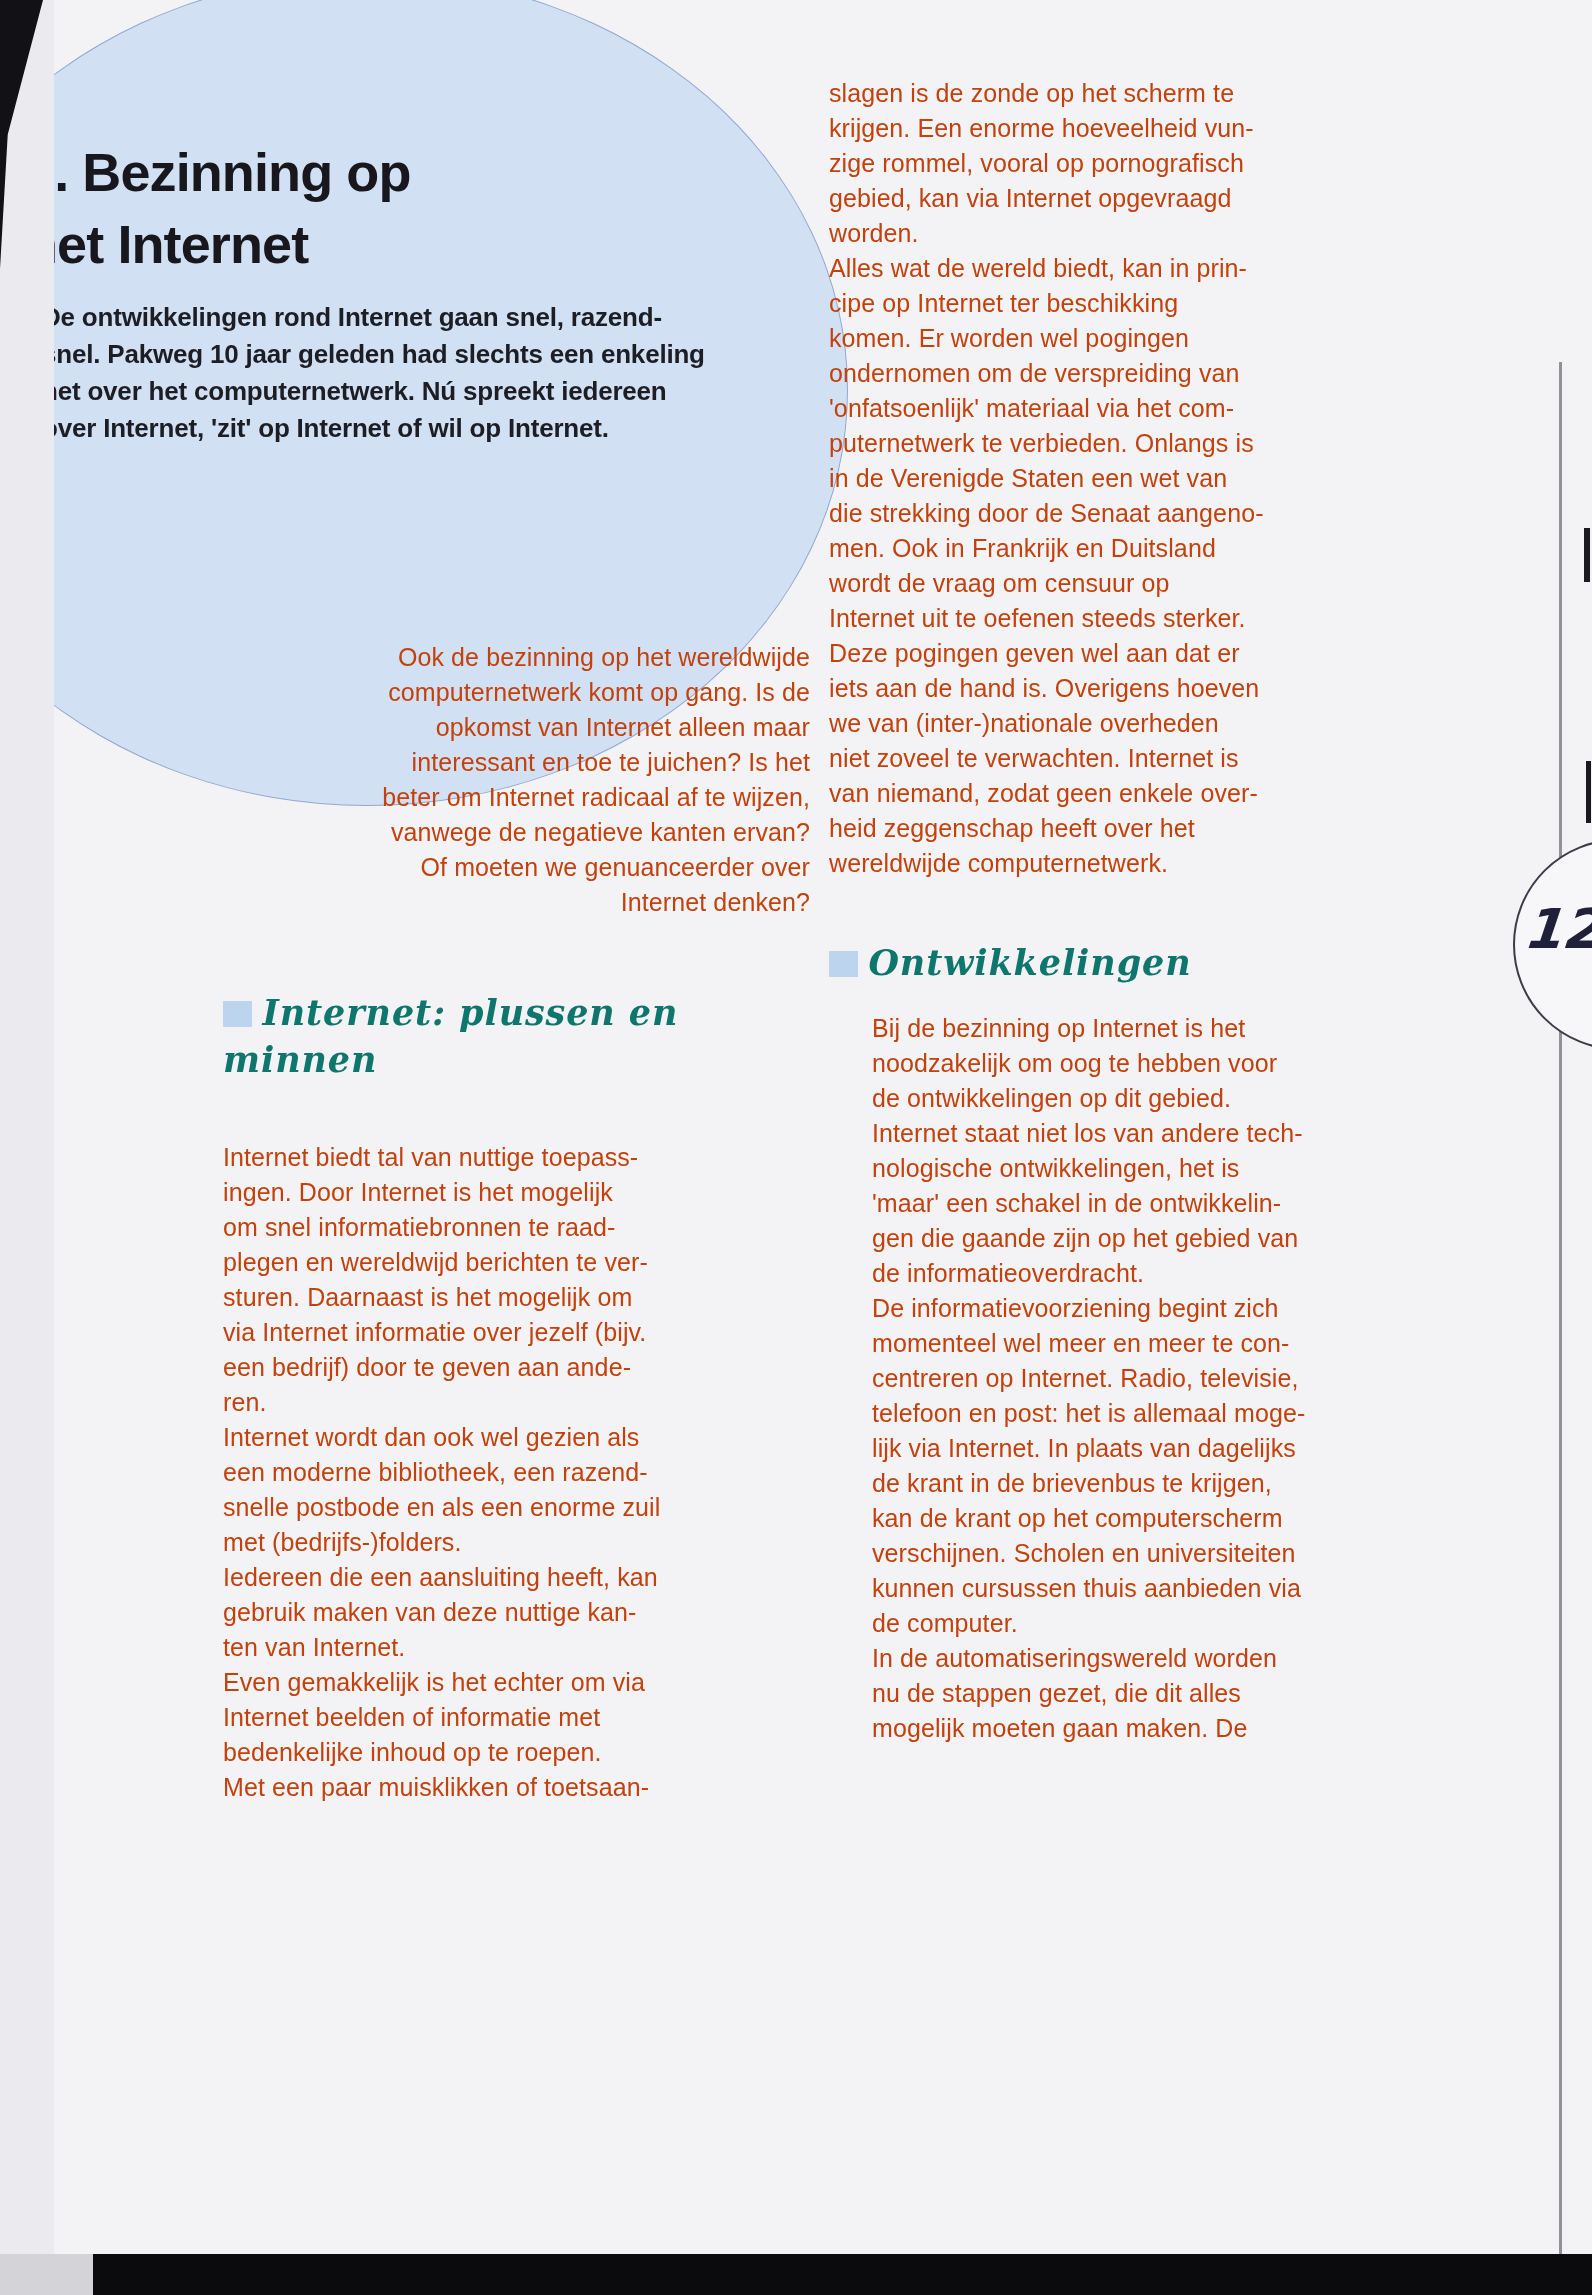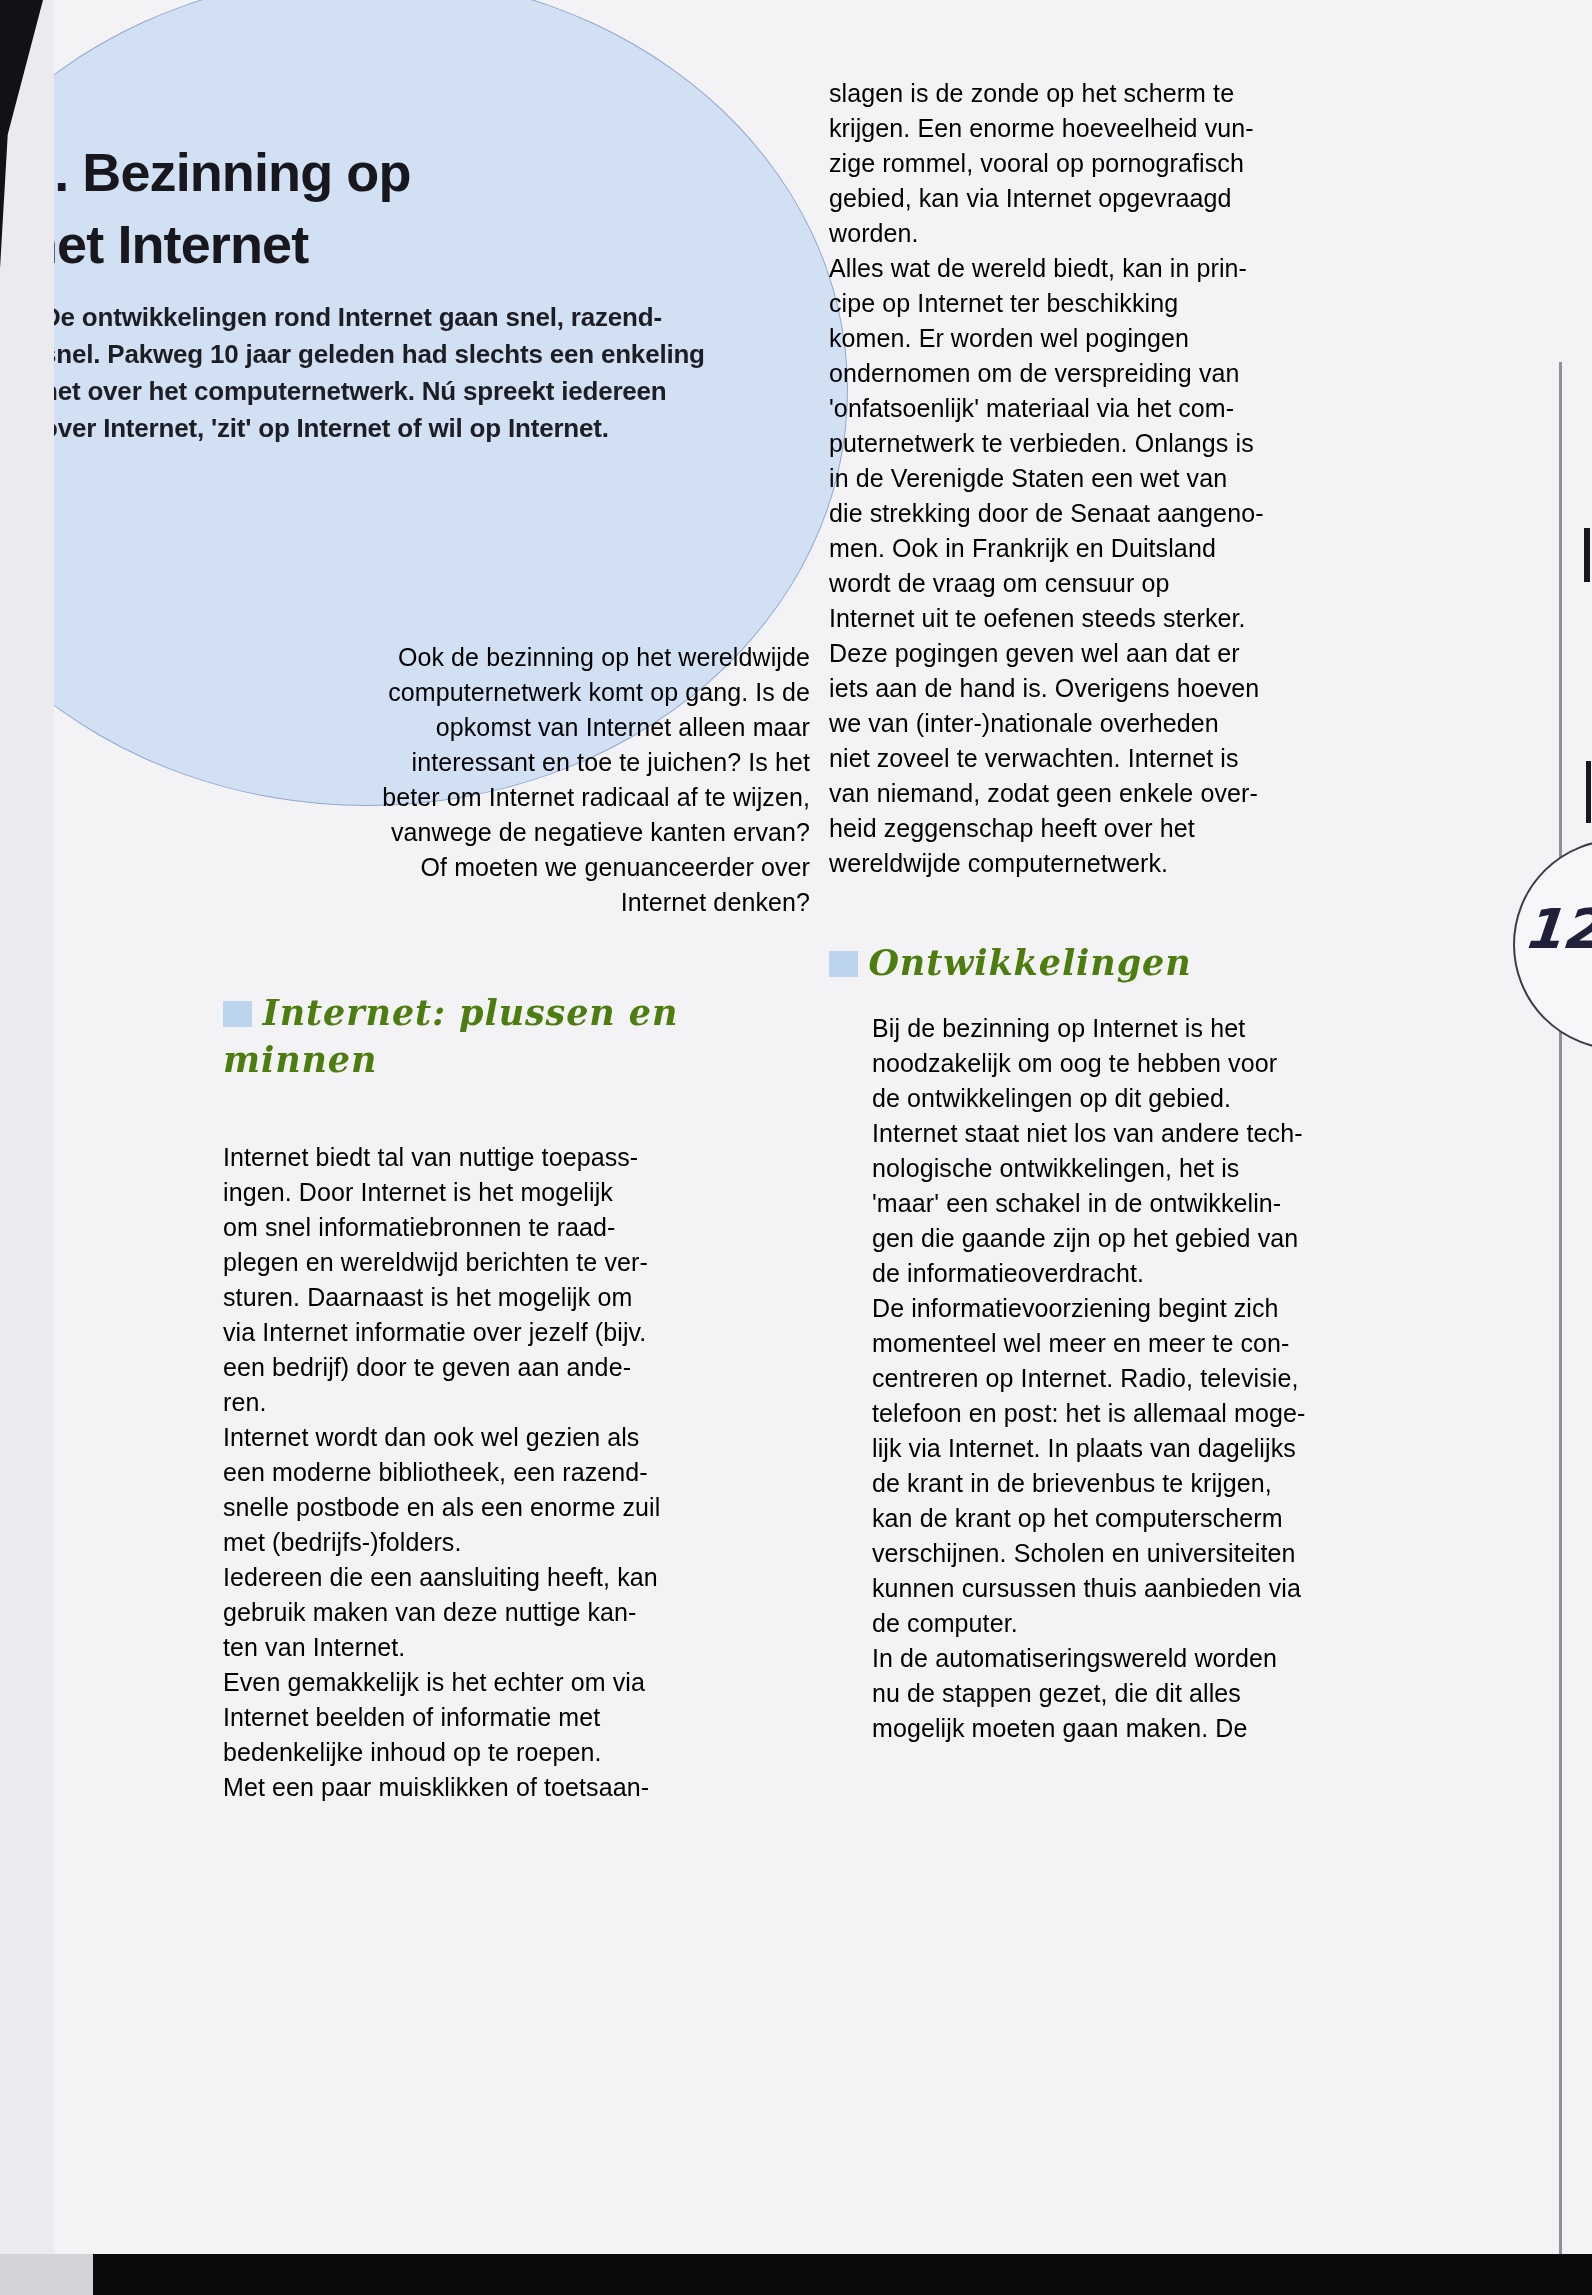--- a/index.html
+++ b/index.html
@@ -27,31 +27,31 @@
     font-size:54px;font-weight:700;line-height:72px;
     letter-spacing:-0.9px;color:#17171d;white-space:pre-line;
   }
   .chapter-intro{
     position:absolute;left:-12px;top:299px;width:777px;
     font-size:26px;font-weight:700;line-height:37px;
     letter-spacing:-0.2px;color:#1d1d24;white-space:pre-line;
   }
   .body-col{
     position:absolute;
-    font-size:25px;line-height:35px;color:#000000;
+    font-size:25px;line-height:35px;color:#c2410c;
     white-space:pre-line;letter-spacing:0.1px;
   }
   .col-left-p1{left:169px;top:640px;width:587px;text-align:right;}
   .col-left-p2{left:169px;top:1140px;width:604px;}
   .col-right-p1{left:775px;top:76px;width:604px;}
   .col-right-p2{left:818px;top:1011px;width:604px;}
   .script-heading{
     position:absolute;
     font-family:"DejaVu Serif",serif;font-style:italic;font-weight:600;
-    font-size:35px;line-height:47px;color:#4d7c0f;
+    font-size:35px;line-height:47px;color:#0f766e;
     letter-spacing:0.9px;white-space:pre-line;
   }
   .heading-left{left:169px;top:989px;width:552px;}
   .heading-right{left:775px;top:939px;width:552px;}
   .section-bullet{
     display:inline-block;width:29px;height:26px;
     background:#bcd4ee;margin-right:10.4px;vertical-align:-1.7px;
   }
   .corner-sliver{
     position:absolute;left:0;top:0;width:43px;height:269px;

